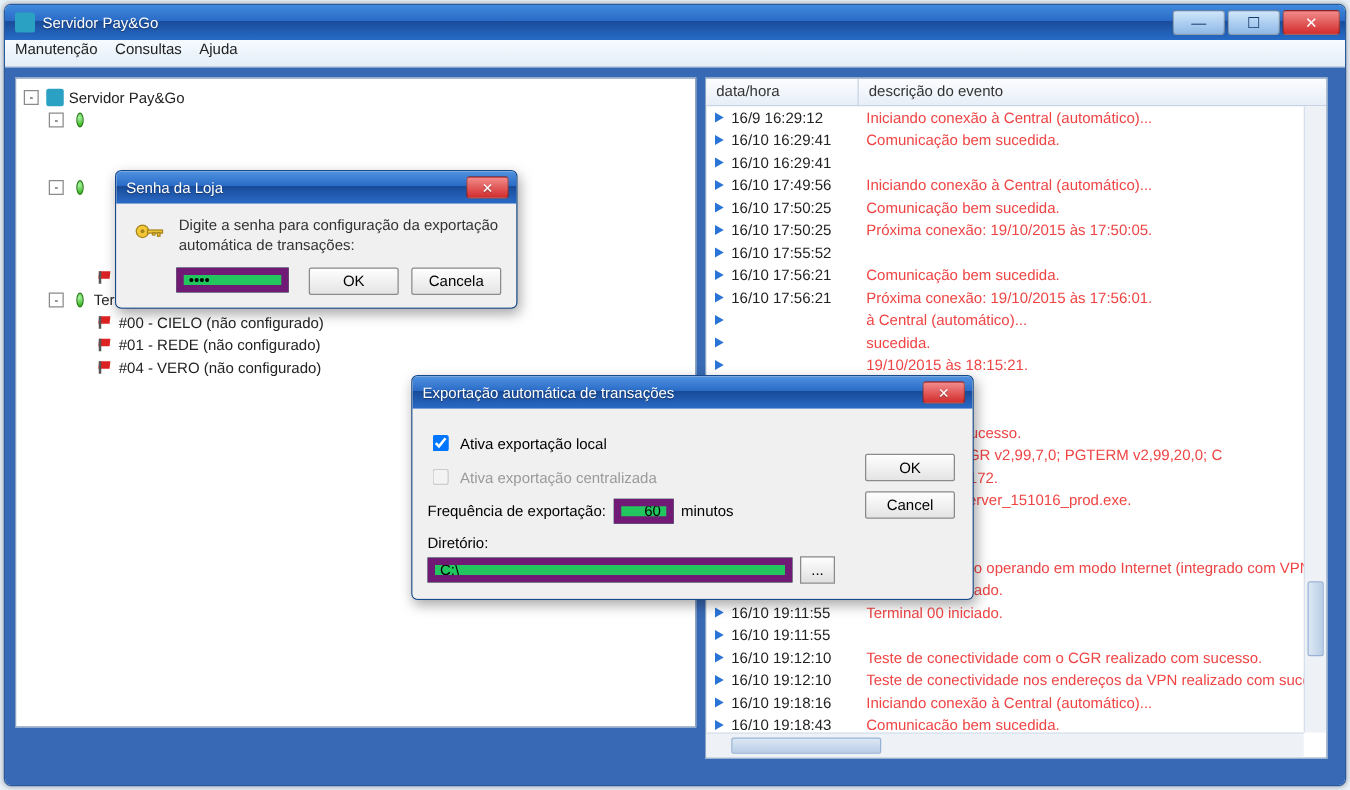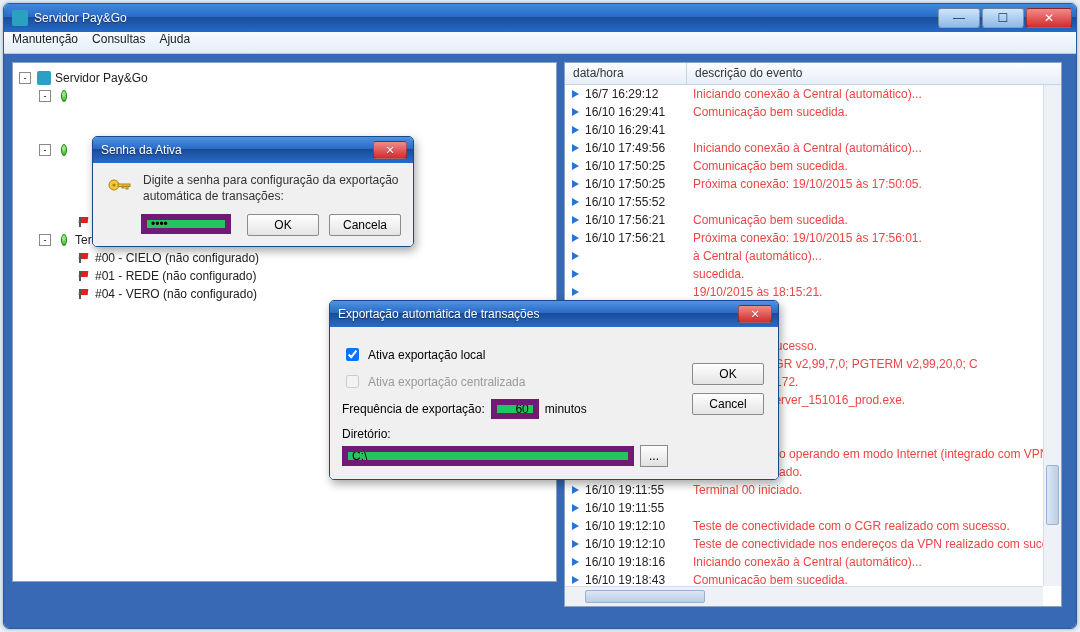--- a/index.html
+++ b/index.html
@@ -364,21 +364,21 @@
         <div class="col1">data/hora</div>
         <div class="col2">descrição do evento</div>
       </div>
       <div class="log-body" id="log-body">
           <div class="log-row">
             <span class="arrow">
               <svg width="10" height="10" viewBox="0 0 10 10">
                 <path d="M1 1 L8 5 L1 9 Z" fill="#2a74d8"></path>
               </svg>
             </span>
-            <span class="c1">16/7 16:29:12</span>
+            <span class="c1">16/9 16:29:12</span>
             <span class="c2">Iniciando conexão à Central (automático)...</span>
           </div>
           <div class="log-row">
             <span class="arrow">
               <svg width="10" height="10" viewBox="0 0 10 10">
                 <path d="M1 1 L8 5 L1 9 Z" fill="#2a74d8"></path>
               </svg>
             </span>
             <span class="c1">16/10 16:29:41</span>
             <span class="c2">Comunicação bem sucedida.</span>
@@ -649,21 +649,21 @@
         <div style="margin-top:6px;">Diretório:</div>
         <div class="dir-row" style="margin-top:4px;">
           <input class="field dir-input" value="C:\" style="">
           <div class="browse-btn">...</div>
         </div>
       </div>
     </div>
 
     <div class="dialog" id="dlg-senha">
       <div class="dlg-title">
-        <span class="t">Senha da Ativa</span>
+        <span class="t">Senha da Loja</span>
         <div class="dlg-close">✕</div>
       </div>
       <div class="dlg-body">
         <div class="content-row">
           <div class="key-icon">
             <svg width="28" height="28" viewBox="0 0 28 28">
               <circle cx="9" cy="12" r="5" fill="#f2c838" stroke="#a8841d"></circle>
               <circle cx="9" cy="12" r="1.6" fill="#a8841d"></circle>
               <rect x="13" y="11" width="12" height="2.5" fill="#f2c838" stroke="#a8841d"></rect>
               <rect x="21" y="13" width="2" height="3" fill="#f2c838" stroke="#a8841d"></rect>

